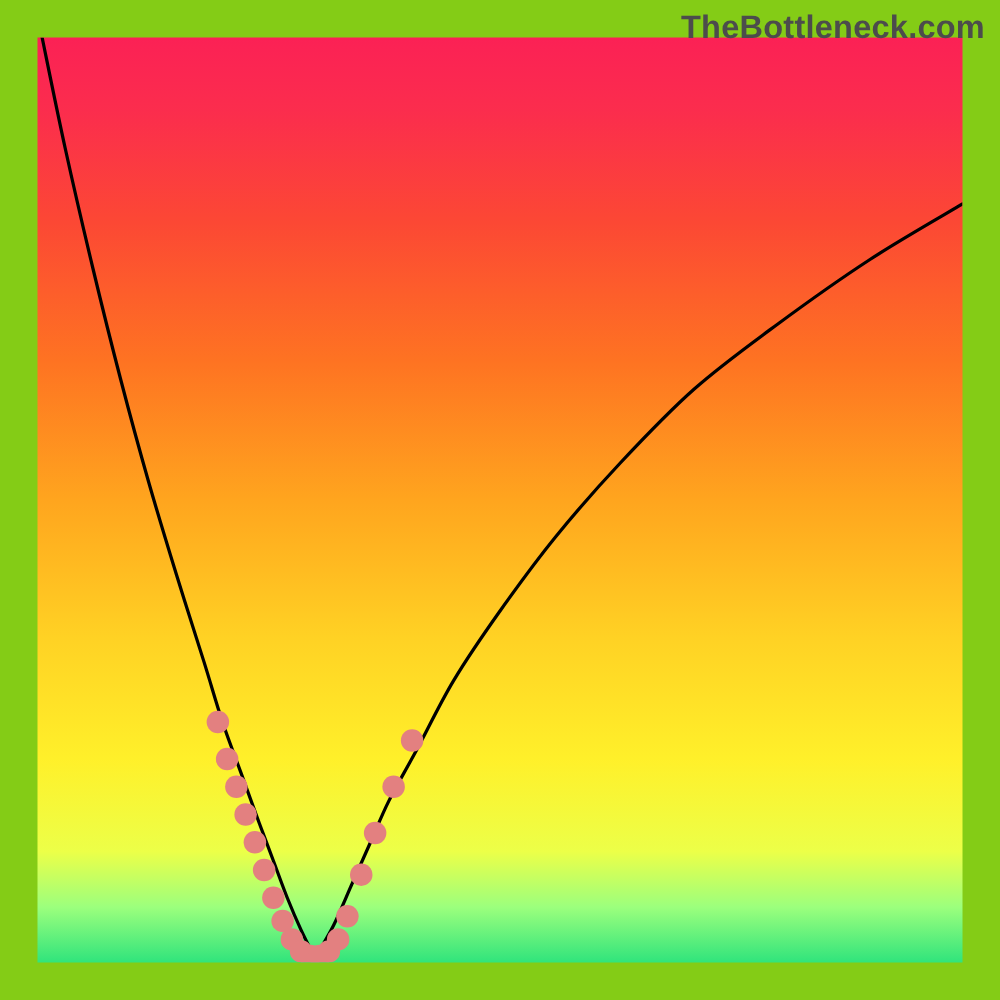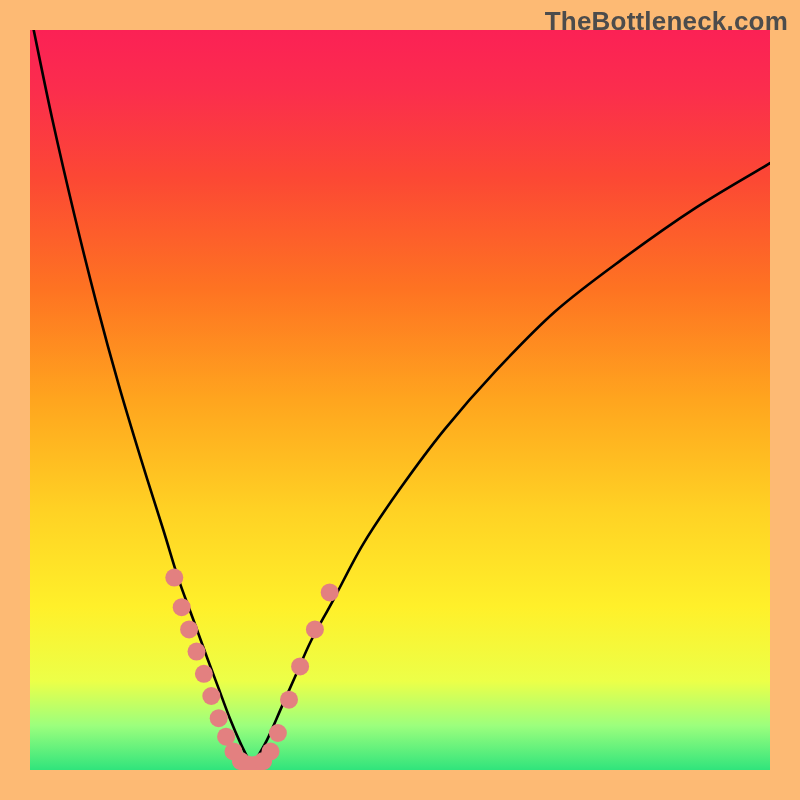--- a/index.html
+++ b/index.html
@@ -7,21 +7,21 @@
     padding: 0;
     width: 800px;
     height: 800px;
     overflow: hidden;
     font-family: Arial, Helvetica, sans-serif;
     background: #000;
   }
   .frame {
     width: 800px;
     height: 800px;
-    background: #fdba74;
+    background: #84cc16;
     position: relative;
   }
   .watermark {
     position: absolute;
     top: 6px;
     right: 12px;
     font-size: 26px;
     font-weight: 600;
     color: #4c4c4c;
     letter-spacing: 0.2px;

